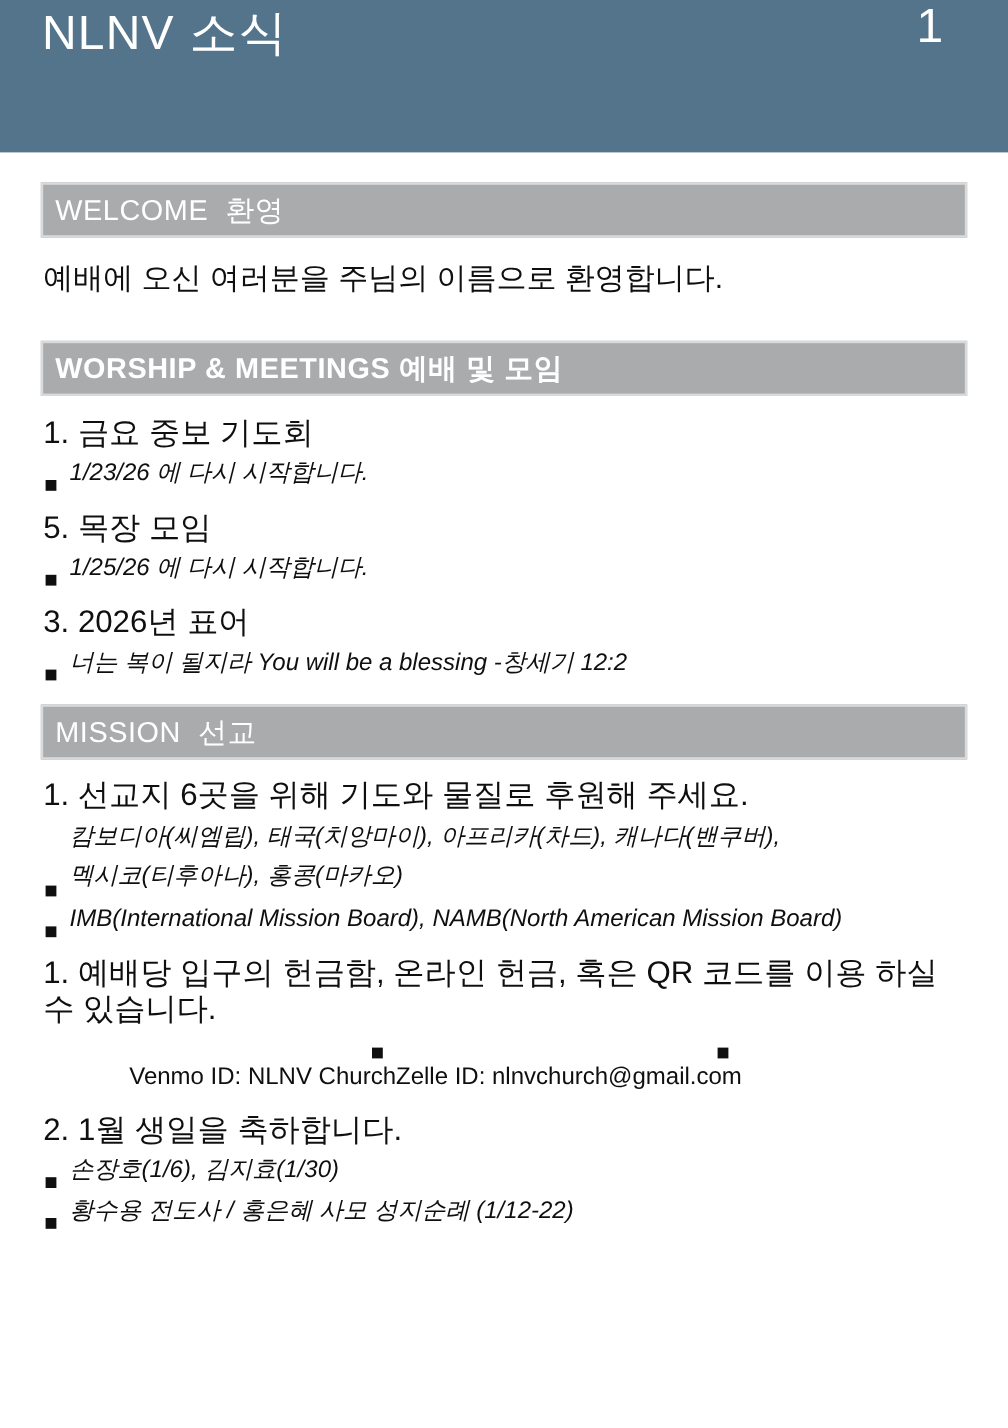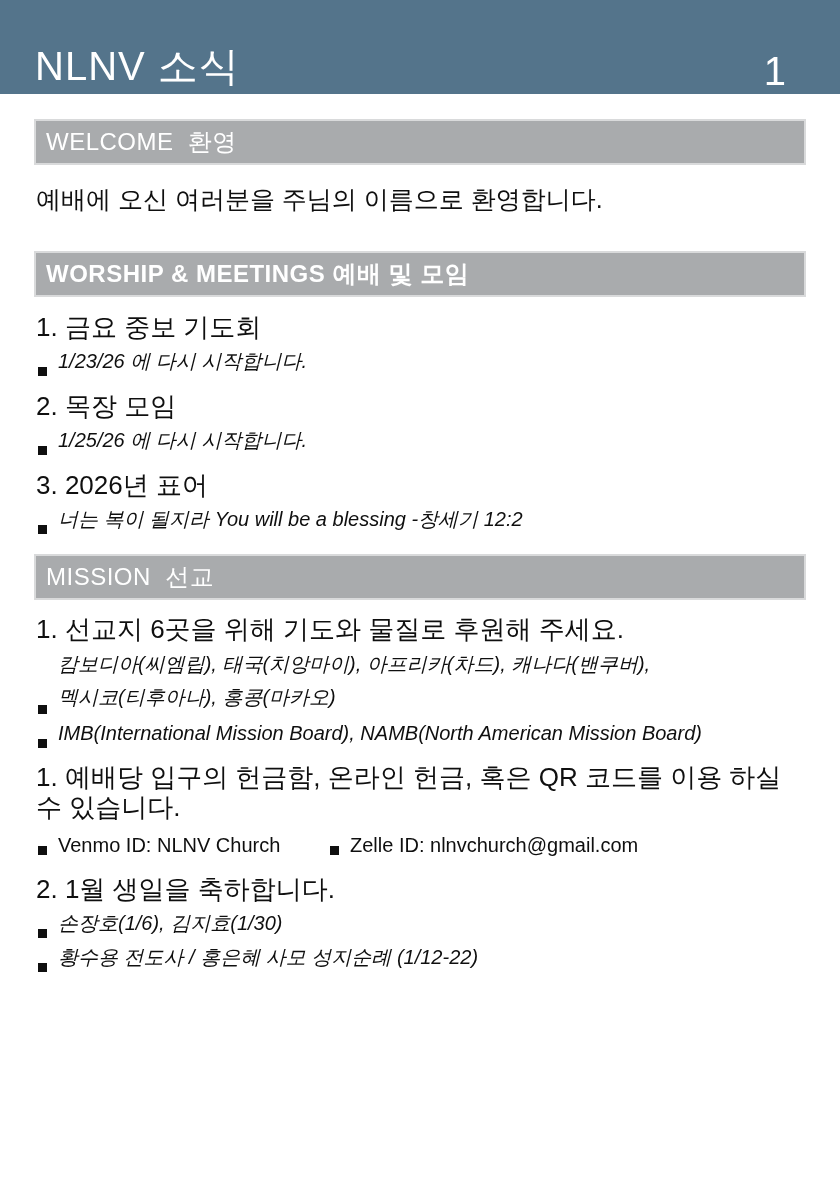--- a/index.html
+++ b/index.html
@@ -12,23 +12,23 @@
   *{margin:0;padding:0;box-sizing:border-box;}
   html,body{background:#FFFFFF;}
   body{
     width:840px;height:1190px;
     font-family:"Liberation Sans","DejaVu Sans",sans-serif;
     color:var(--text);
     overflow:hidden;
     position:relative;
   }
   .page-header{
-    height:94px;
+    height:127px;
     background:var(--header-bg);
-    display:flex;align-items:flex-end;justify-content:space-between;
+    display:flex;align-items:flex-start;justify-content:space-between;
     padding:0 54px 0 35px;
   }
   .page-header .title{
     color:#fff;font-size:40px;font-weight:normal;letter-spacing:1px;
     white-space:pre-wrap;
   }
   .page-header .page-num{
     color:#fff;font-size:40px;font-weight:normal;
   }
   .content{padding:0 34px;}
@@ -83,21 +83,21 @@
     line-height:30px;
     white-space:pre-line;
   }
   .mission-bullet .bullet-text{line-height:33px;}
   .dual-bullets{
     display:flex;
     margin-top:8px;
     padding-left:4px;
   }
   .dual-bullets .bullet-item{
-    display:flex;align-items:center;
+    display:flex;align-items:flex-end;flex-direction:column;
   }
   .dual-bullets .bullet-item:first-child{width:292px;}
 </style>
 </head>
 <body>
 
 <header class="page-header">
   <span class="title">NLNV 소식</span>
   <span class="page-num">1</span>
 </header>
@@ -115,21 +115,21 @@
     <div class="section-bar">
       <span class="bar-label">WORSHIP &amp; MEETINGS 예배 및 모임</span>
     </div>
 
     <div class="item-heading">1. 금요 중보 기도회</div>
     <div class="bullet-row">
       <span class="bullet-square"></span>
       <span class="bullet-text">1/23/26 에 다시 시작합니다.</span>
     </div>
 
-    <div class="item-heading">2. 목장 모임</div>
+    <div class="item-heading">5. 목장 모임</div>
     <div class="bullet-row">
       <span class="bullet-square"></span>
       <span class="bullet-text">1/25/26 에 다시 시작합니다.</span>
     </div>
 
     <div class="item-heading">3. 2026년 표어</div>
     <div class="bullet-row">
       <span class="bullet-square"></span>
       <span class="bullet-text">너는 복이 될지라 You will be a blessing -창세기 12:2</span>
     </div>

